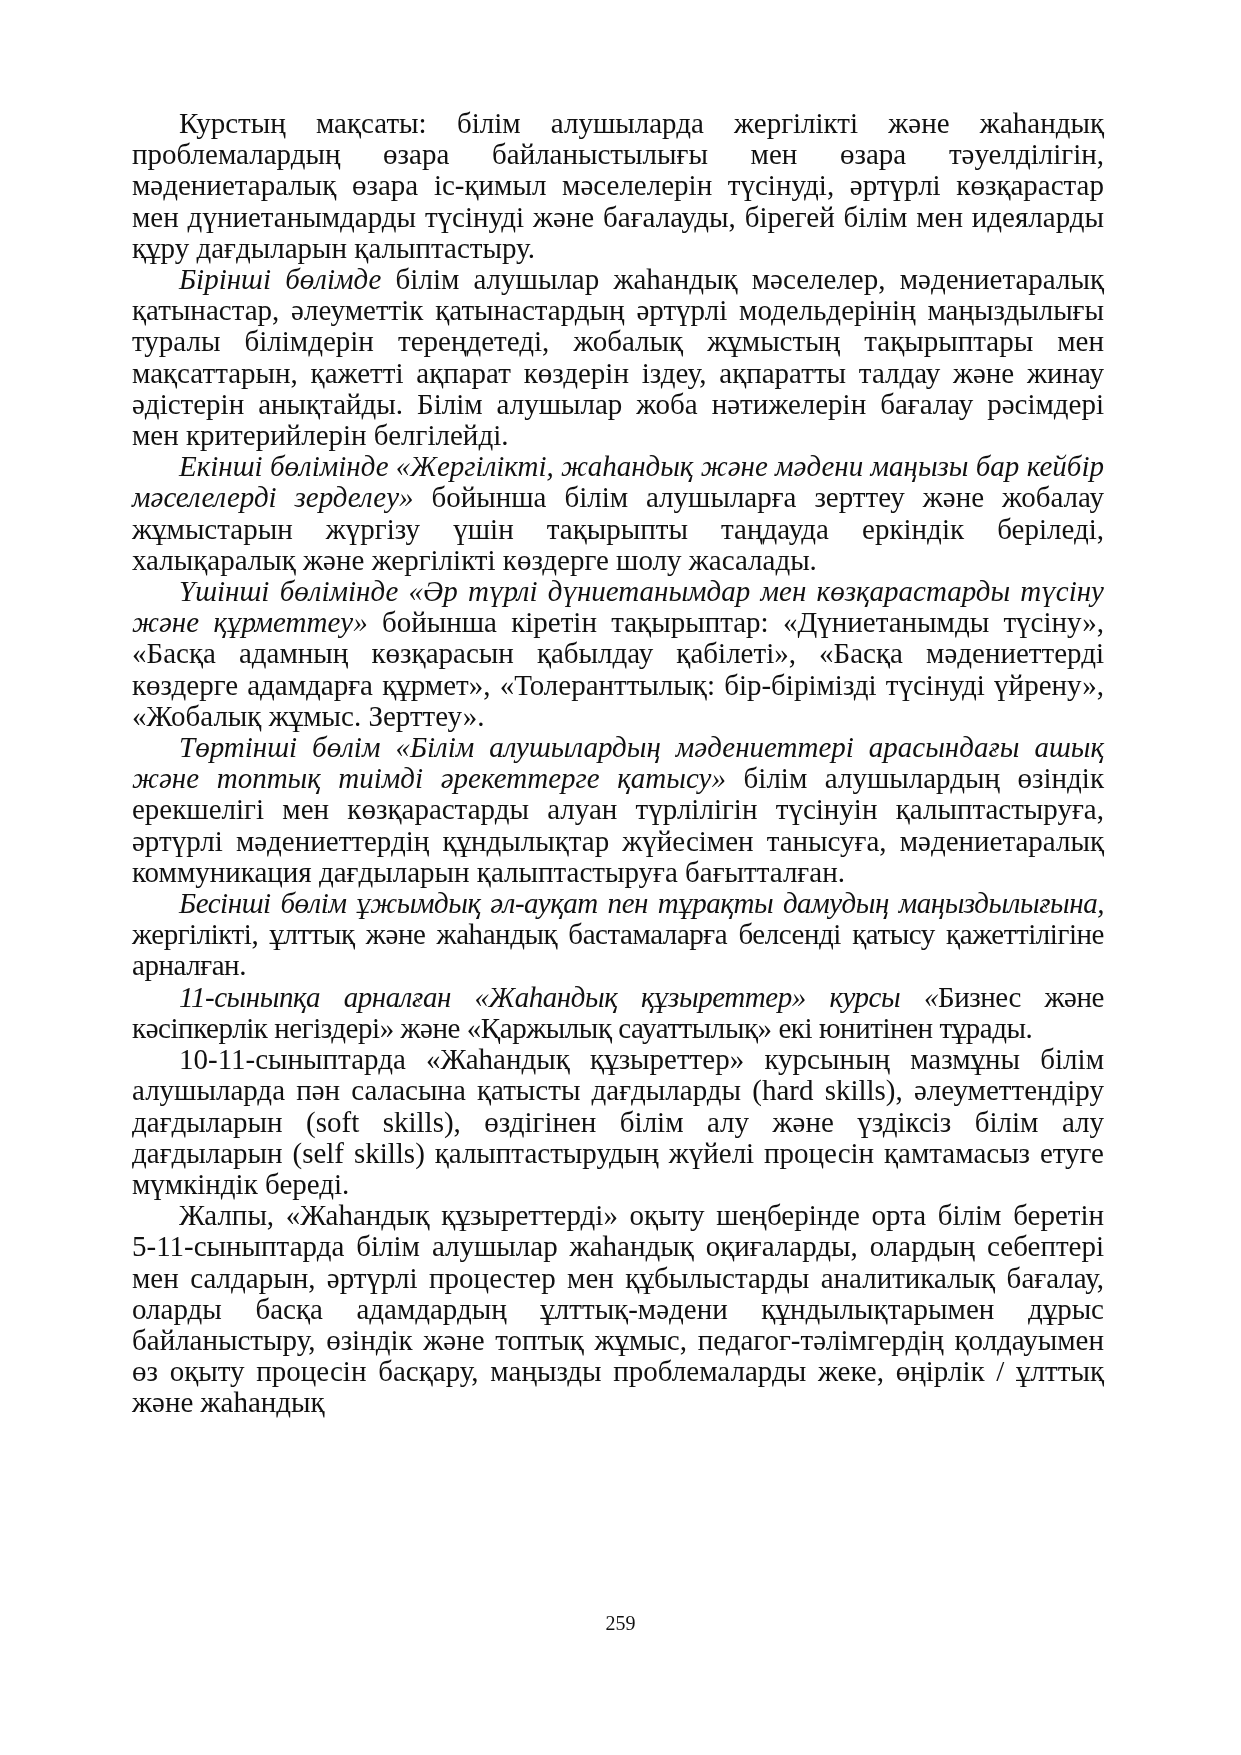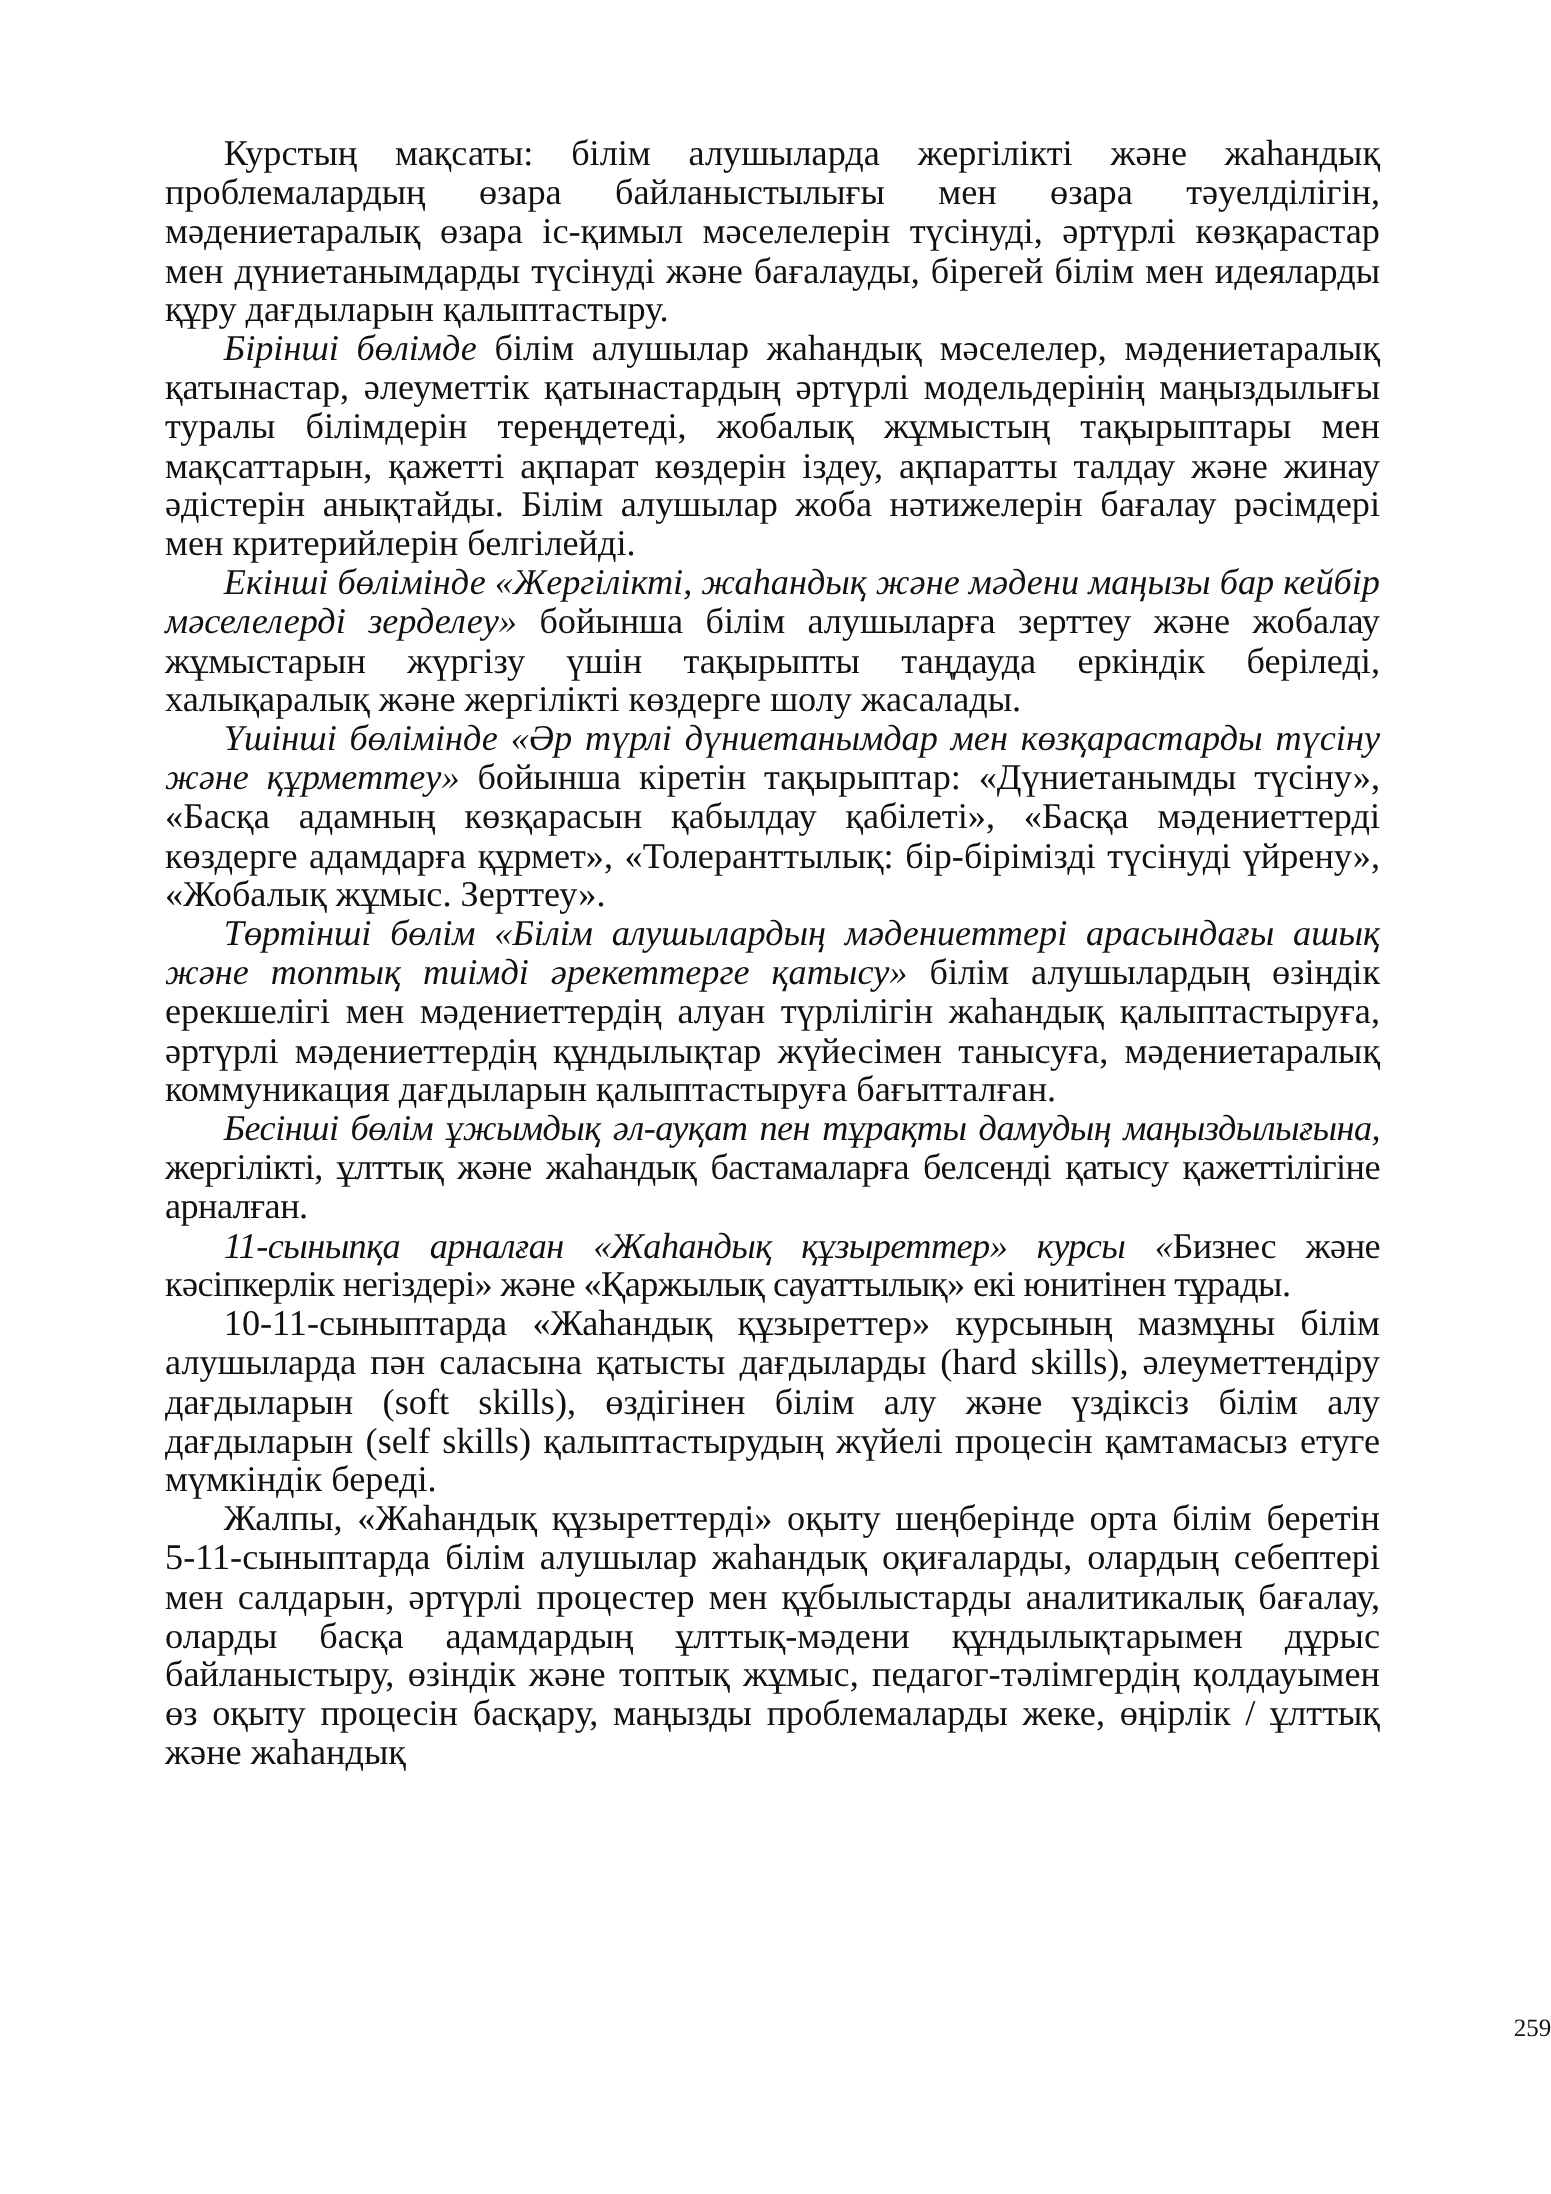--- a/index.html
+++ b/index.html
@@ -19,21 +19,21 @@
       text-align: justify;
       text-indent: 47px;
     }
     .para .it { font-style: italic; }
     .para.condensed { letter-spacing: -0.45px; }
     .page-number {
       position: absolute;
       left: 0;
       width: 1241px;
       top: 1612px;
-      text-align: right;
+      text-align: center;
       font-family: "Liberation Serif", serif;
       font-size: 20px;
       color: #111111;
     }
   </style>
 </head>
 <body>
 
 <div class="page">
 
@@ -48,21 +48,21 @@
 
   <p class="para">
     <span class="it">Екінші бөлімінде «Жергілікті, жаһандық және мәдени маңызы бар кейбір мәселелерді зерделеу»</span><span> бойынша білім алушыларға зерттеу және жобалау жұмыстарын жүргізу үшін тақырыпты таңдауда еркіндік беріледі, халықаралық және жергілікті көздерге шолу жасалады.</span>
   </p>
 
   <p class="para">
     <span class="it">Үшінші бөлімінде «Әр түрлі дүниетанымдар мен көзқарастарды түсіну және құрметтеу»</span><span> бойынша кіретін тақырыптар: «Дүниетанымды түсіну», «Басқа адамның көзқарасын қабылдау қабілеті», «Басқа мәдениеттерді көздерге адамдарға құрмет», «Толеранттылық: бір-бірімізді түсінуді үйрену», «Жобалық жұмыс. Зерттеу».</span>
   </p>
 
   <p class="para">
-    <span class="it">Төртінші бөлім «Білім алушылардың мәдениеттері арасындағы ашық және топтық тиімді әрекеттерге қатысу»</span><span> білім алушылардың өзіндік ерекшелігі мен мәдениеттердің алуан түрлілігін жаһандық қалыптастыруға, әртүрлі мәдениеттердің құндылықтар жүйесімен танысуға, мәдениетаралық коммуникация дағдыларын қалыптастыруға бағытталған.</span>
+    <span class="it">Төртінші бөлім «Білім алушылардың мәдениеттері арасындағы ашық және топтық тиімді әрекеттерге қатысу»</span><span> білім алушылардың өзіндік ерекшелігі мен көзқарастарды алуан түрлілігін түсінуін қалыптастыруға, әртүрлі мәдениеттердің құндылықтар жүйесімен танысуға, мәдениетаралық коммуникация дағдыларын қалыптастыруға бағытталған.</span>
   </p>
 
   <p class="para condensed">
     <span class="it">Бесінші бөлім ұжымдық әл-ауқат пен тұрақты дамудың маңыздылығына,</span><span> жергілікті, ұлттық және жаһандық бастамаларға белсенді қатысу қажеттілігіне арналған.</span>
   </p>
 
   <p class="para condensed">
     <span class="it">11-сыныпқа арналған «Жаһандық құзыреттер» курсы «</span><span>Бизнес және кәсіпкерлік негіздері»  және  «Қаржылық сауаттылық» екі юнитінен тұрады.</span>
   </p>
 

